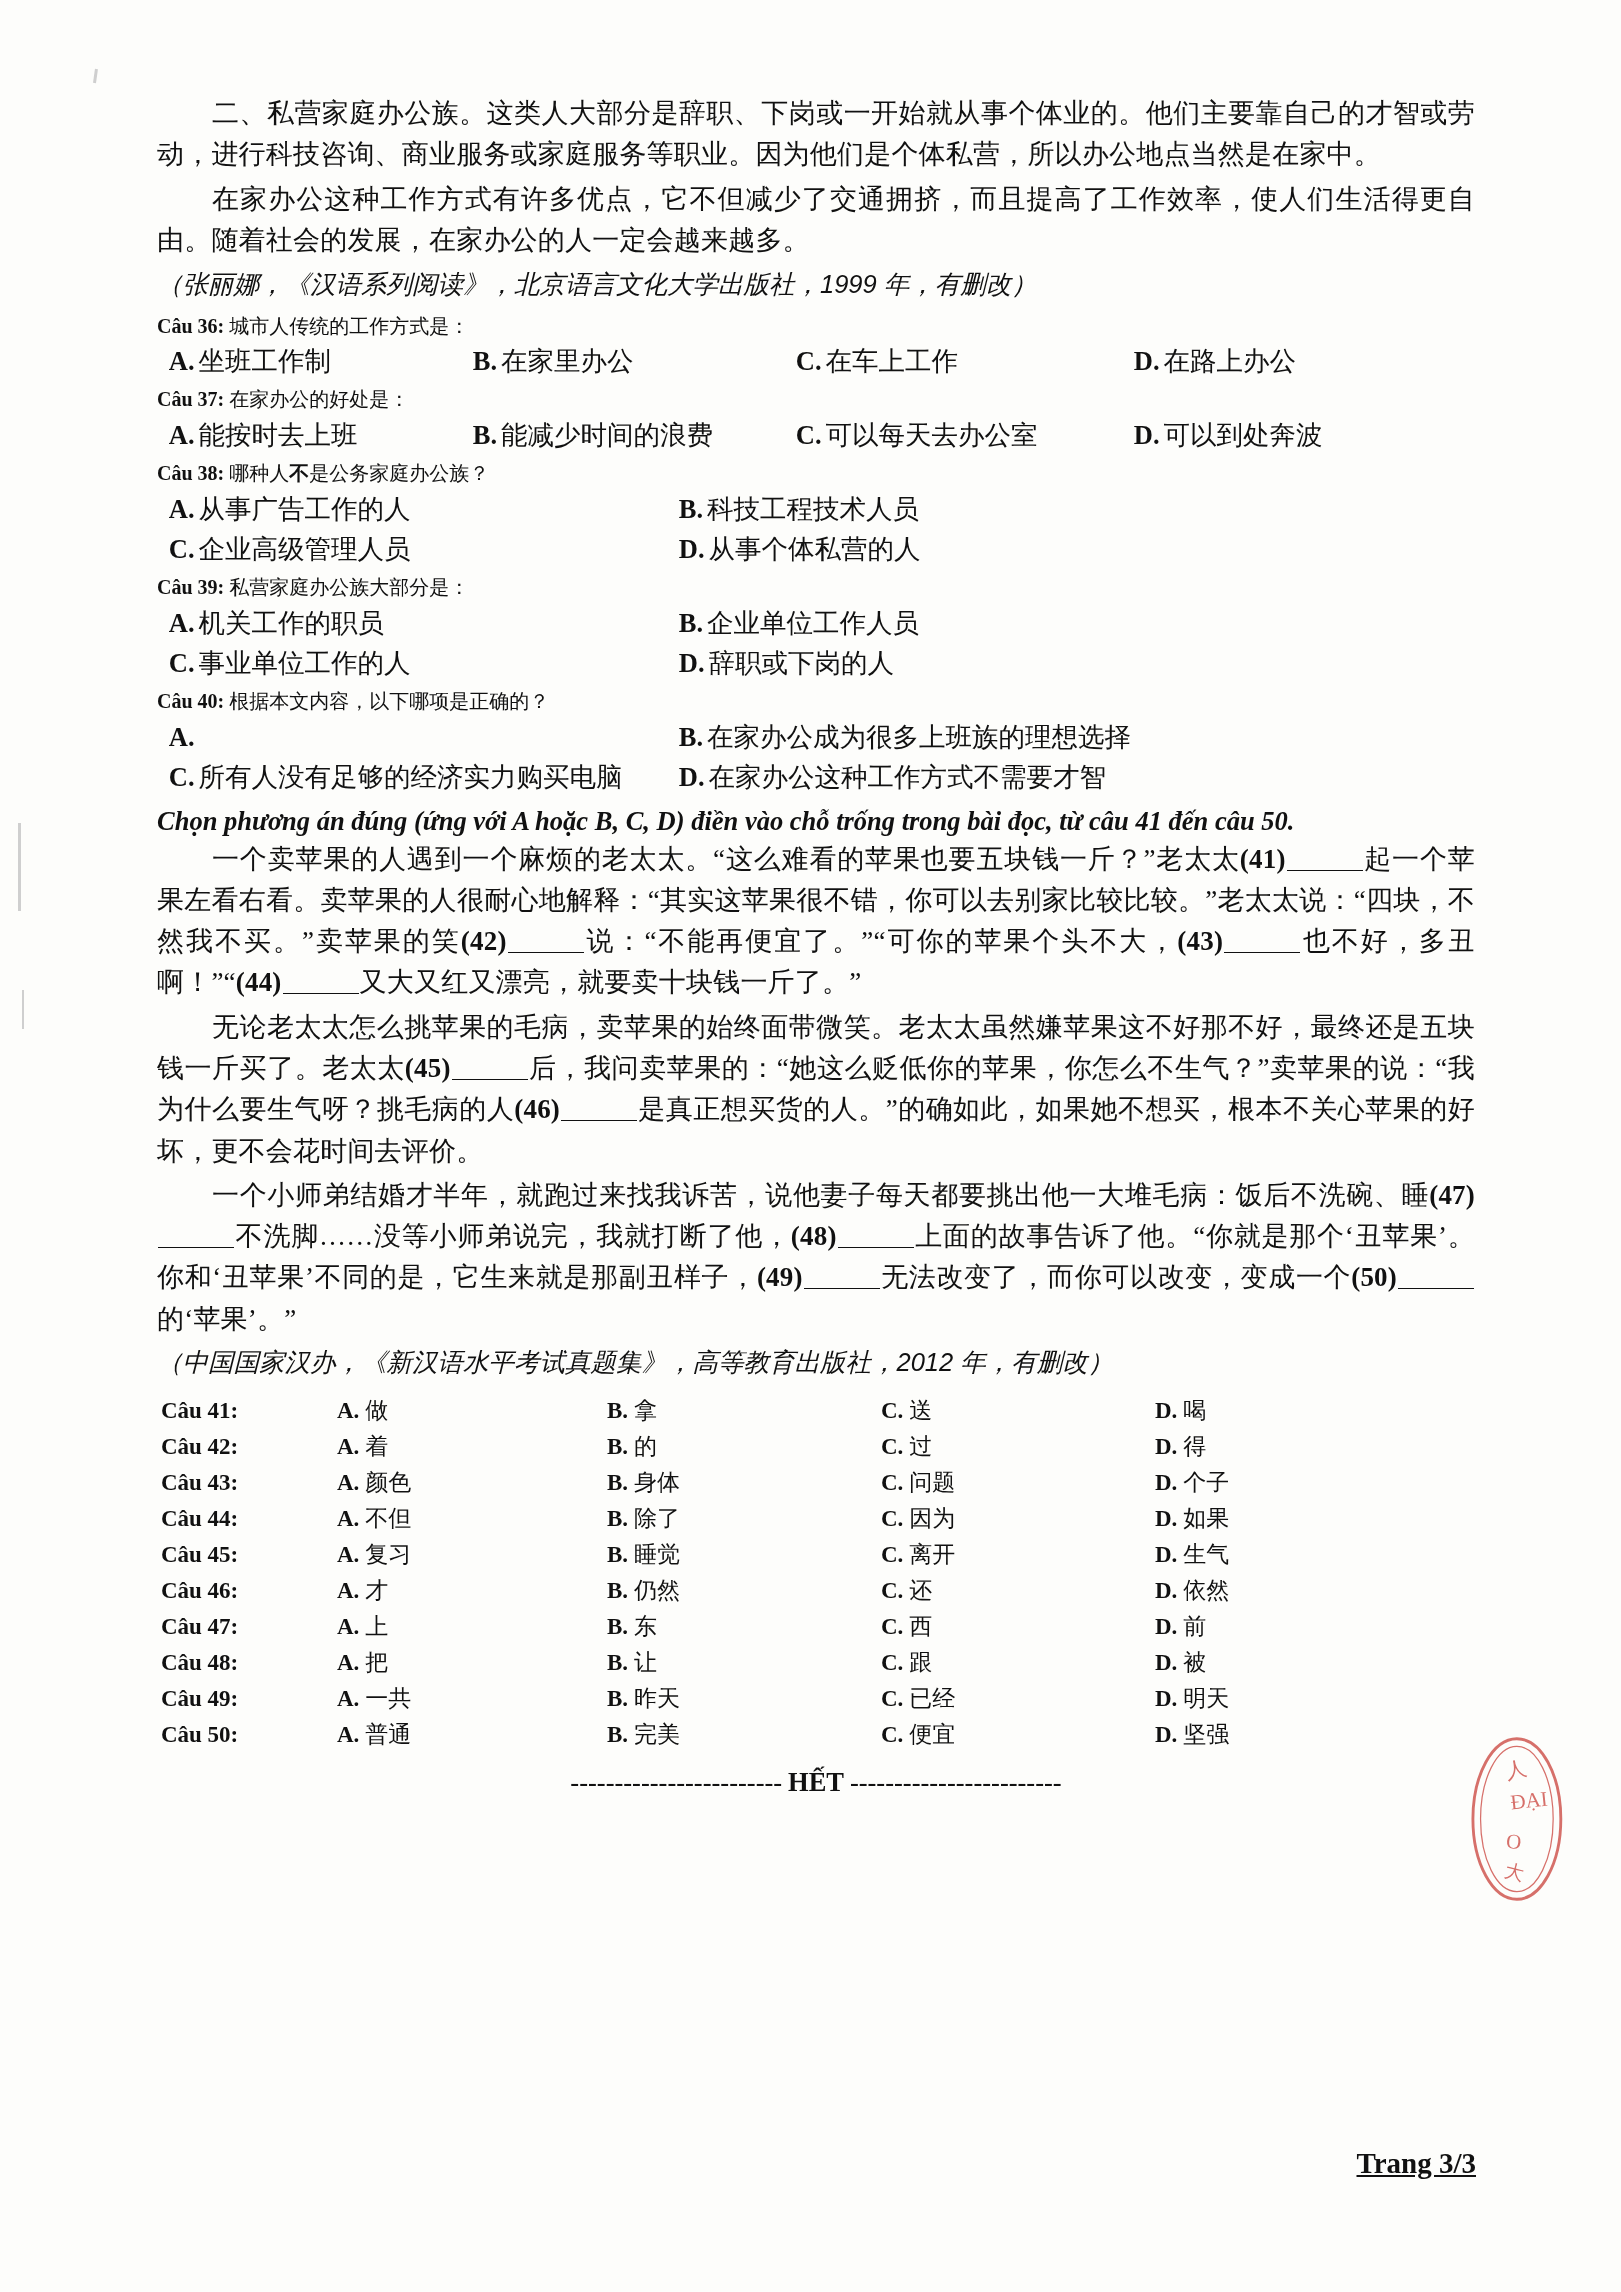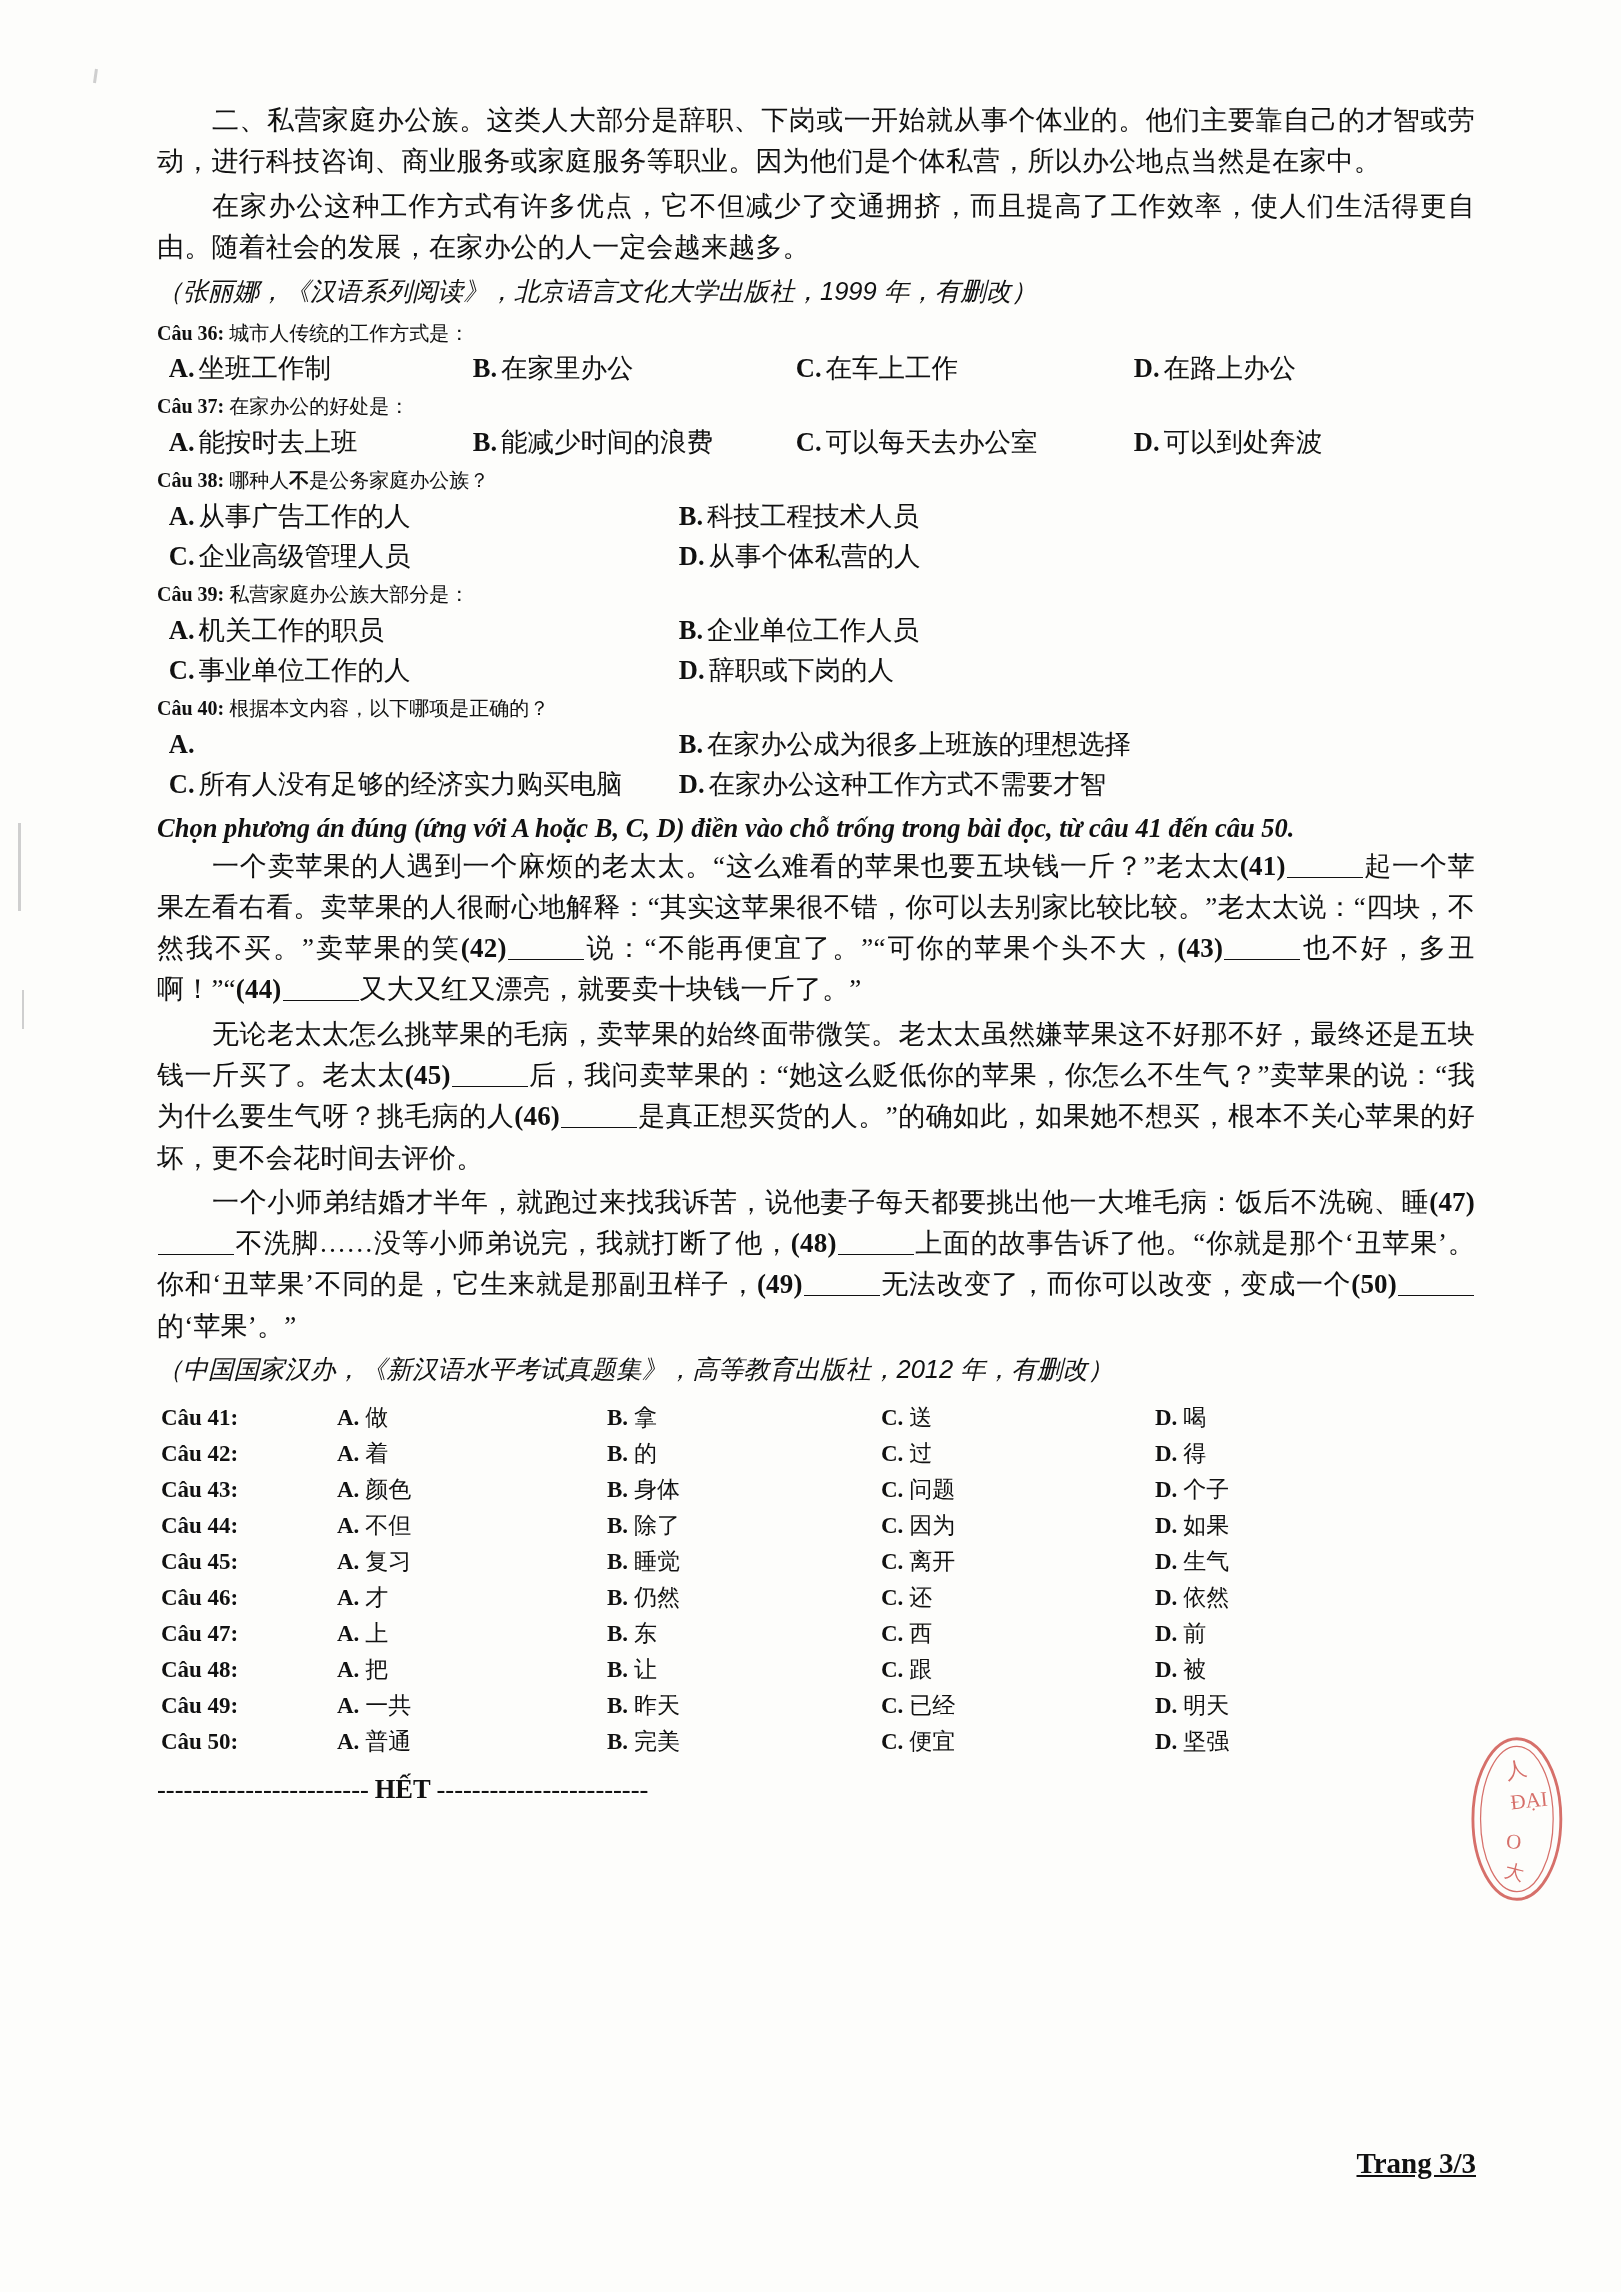--- a/index.html
+++ b/index.html
@@ -18,21 +18,21 @@
   .page {
     position: absolute;
     left: 0; top: 0;
     width: 1621px;
     height: 2293px;
     background: #fdfdfb;
   }
   .content {
     position: absolute;
     left: 157px;
-    top: 100px;
+    top: 93px;
     width: 1318px;
   }
 
   
   p.para {
     margin: 0 0 3.9px 0;
     font-size: 27px;
     line-height: 1.52;
     text-align: justify;
     text-justify: inter-ideograph;
@@ -120,20 +120,21 @@
     align-items: baseline;
   }
   .ans-row .cell:nth-of-type(1) { width: 103px; }
   .ans-row .cell-a { width: 270px; }
   .ans-row .cell-b { width: 274px; }
   .ans-row .cell-c { width: 274px; }
   .ans-row .cell-d { width: 245px; }
   .ans-row .lab { font-weight: bold; margin-right: 5.9px; }
 
   .endmark {
+    text-align: center;
     font-size: 26.5px;
     margin-top: 15.7px;
     letter-spacing: 0px;
     font-family: "Liberation Serif", serif;
   }
   .endmark .het { font-weight: bold; margin: 0 5.9px; }
 
   .pagenum {
     position: absolute;
     right: 145px;

